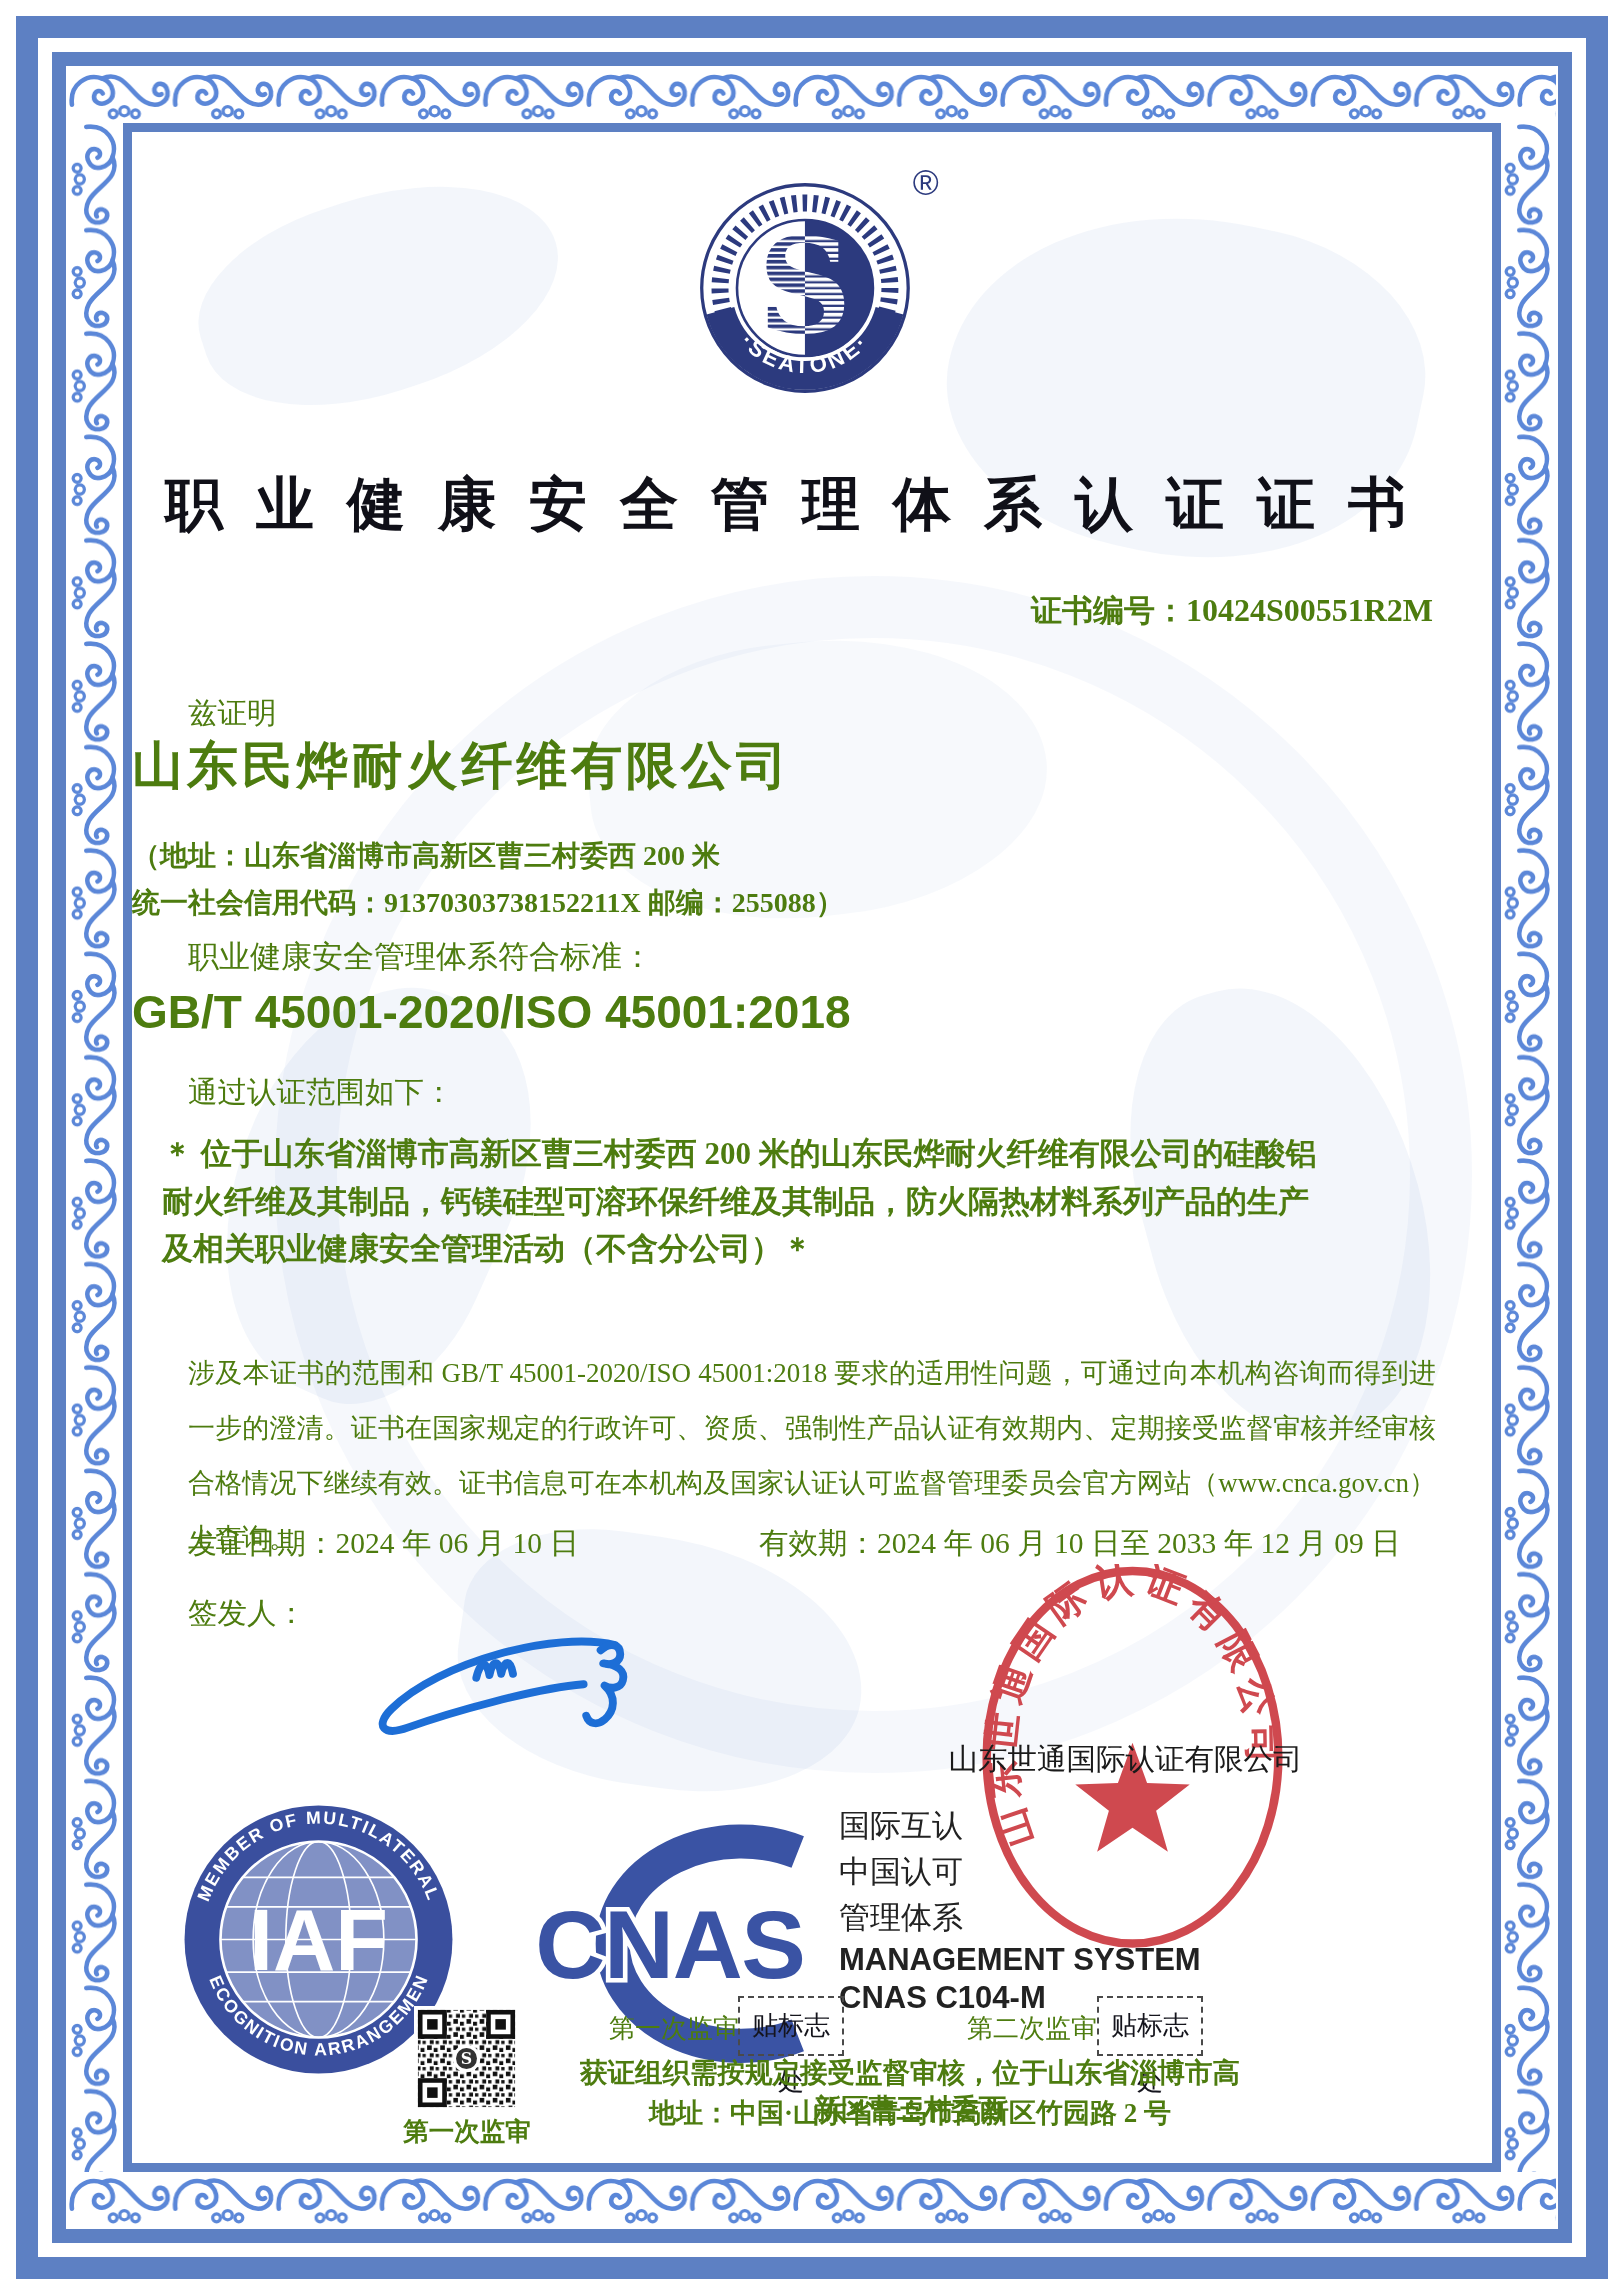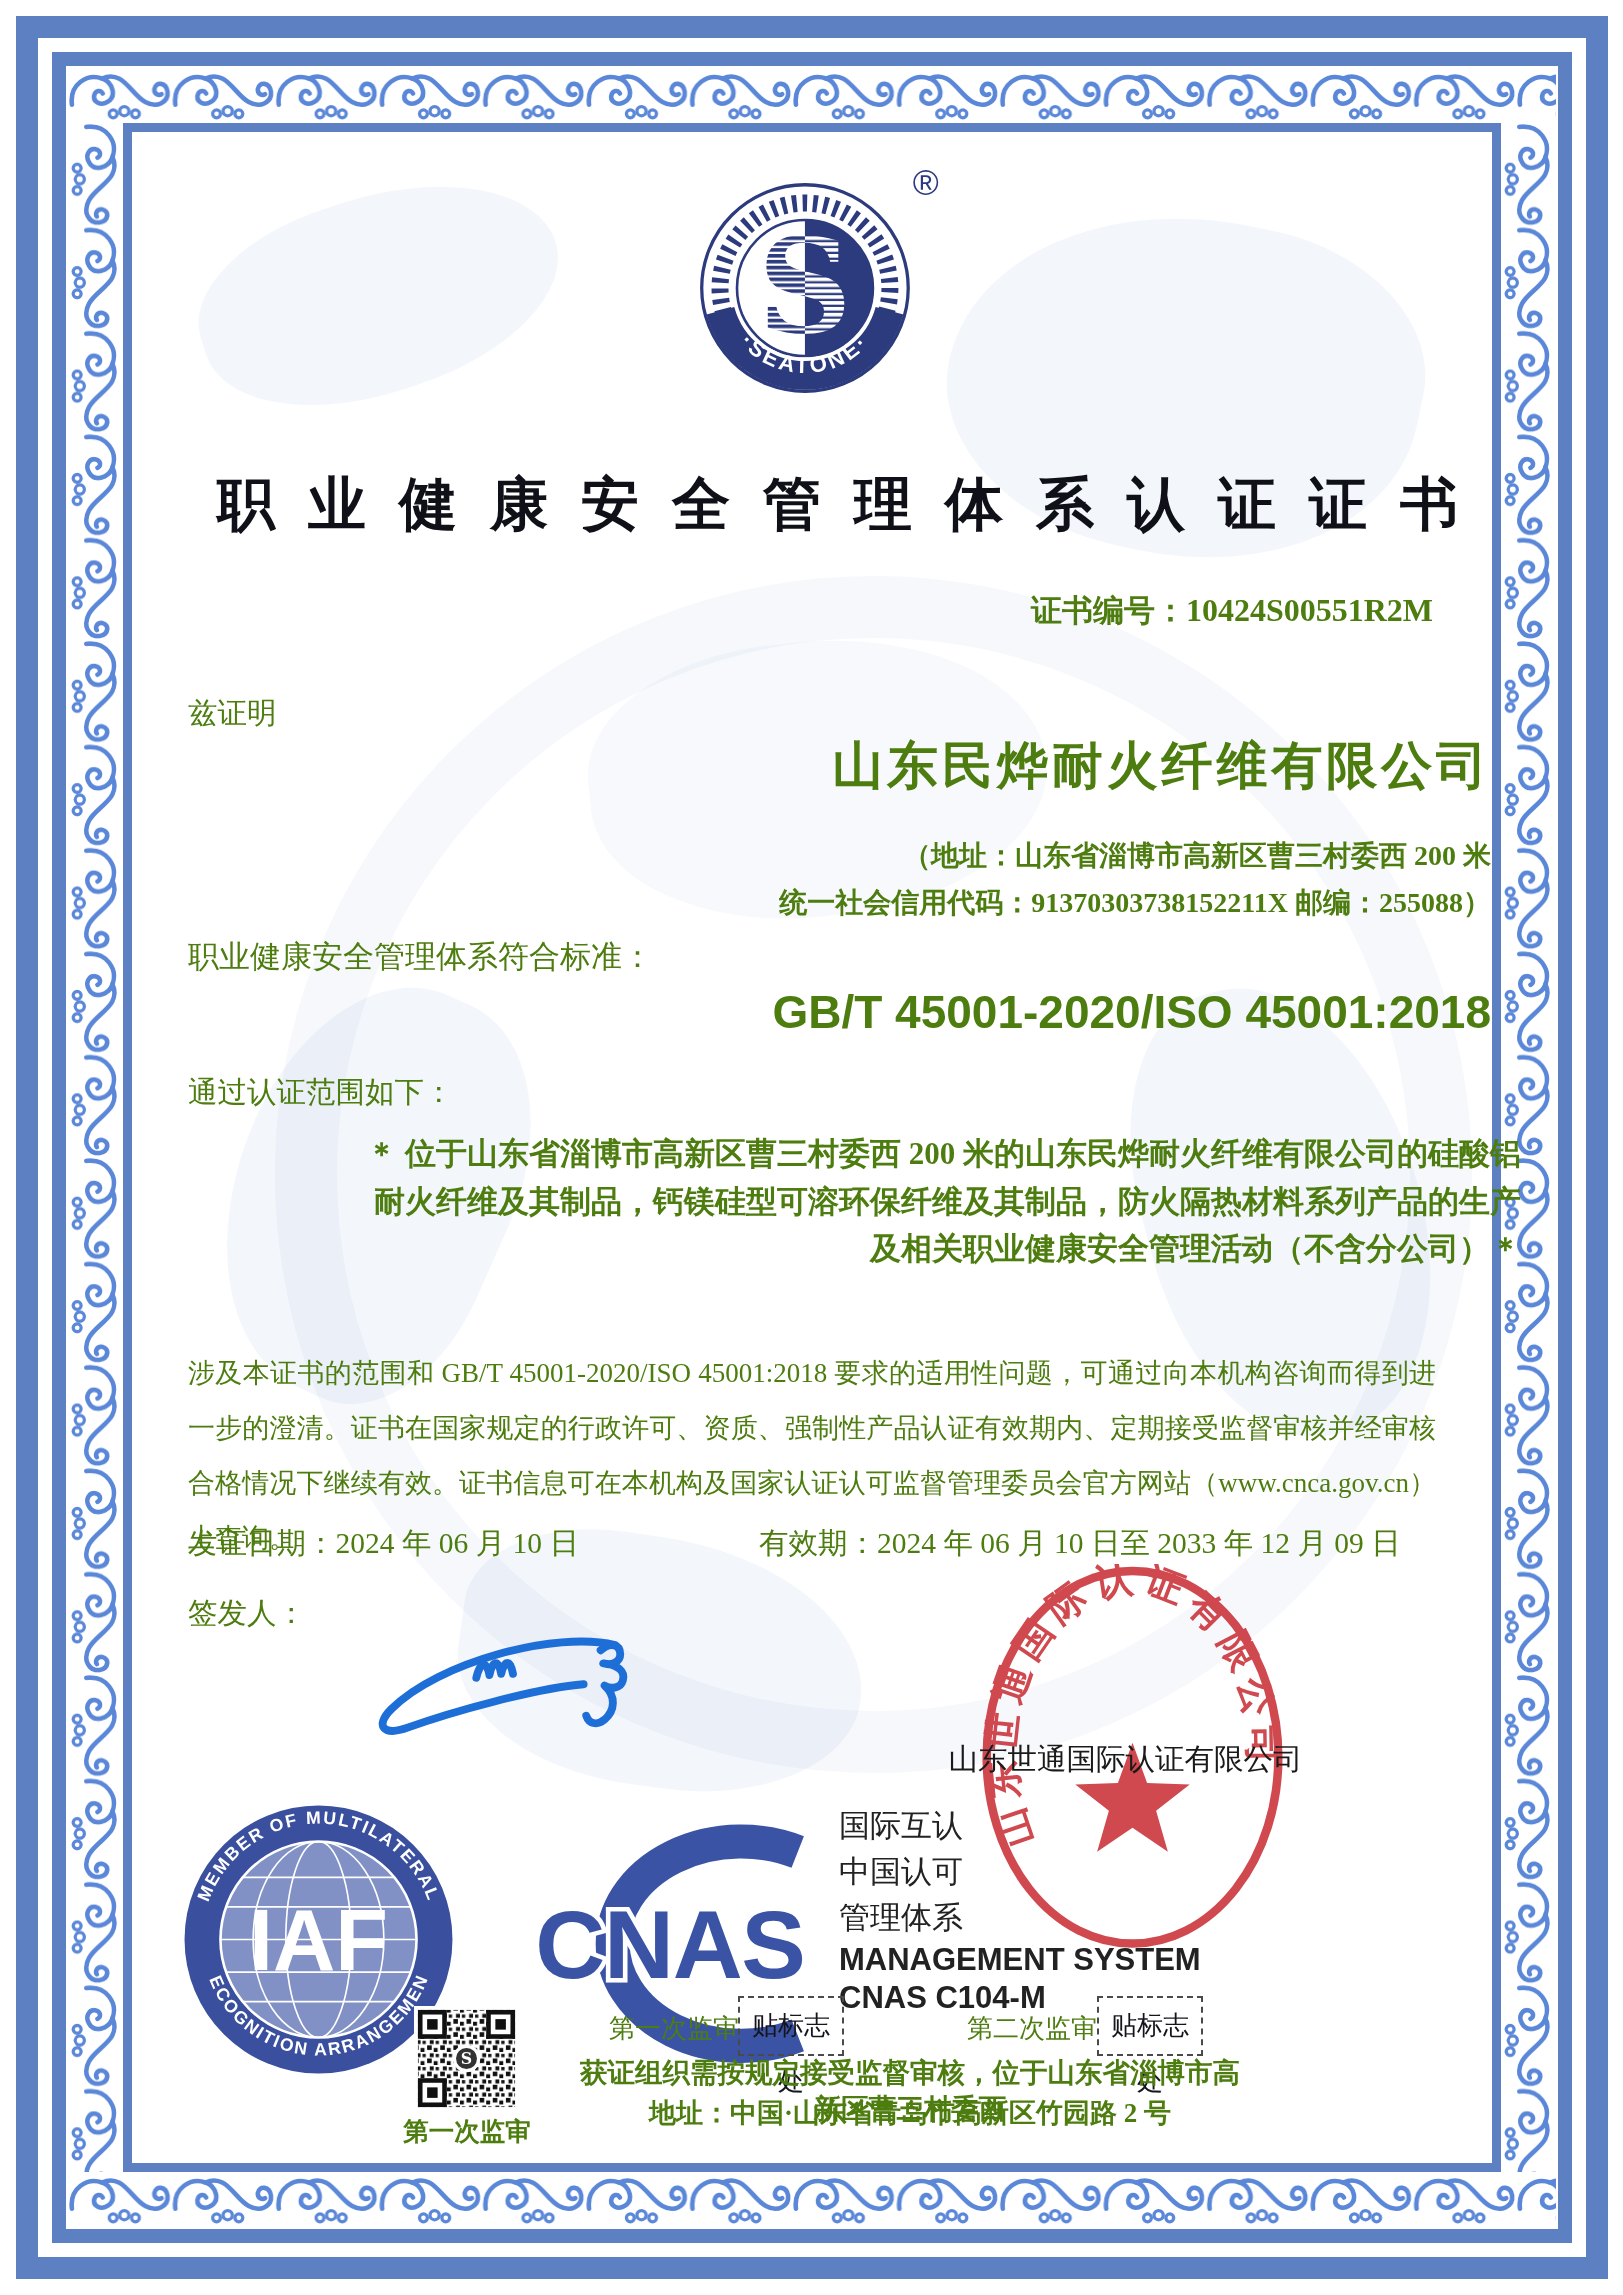--- a/index.html
+++ b/index.html
@@ -9,21 +9,21 @@
   
   .band-outer{position:absolute;inset:15.7px;border:22px solid #5d80c3;}
   .band-mid{position:absolute;inset:52px;border:14.4px solid #5d80c3;}
   .band-inner{position:absolute;inset:123px;border:9.2px solid #5d80c3;}
   .deco{position:absolute;}
   
   .wm-ring{position:absolute;left:275px;top:576px;width:1073px;height:1073px;border-radius:50%;border:62px solid rgba(95,128,195,0.055);}
   .wm-blob{position:absolute;background:rgba(120,150,210,0.085);border-radius:45% 55% 50% 50%;}
   
   .t{position:absolute;color:#4d7c0f;}
-  .center{left:132px;width:1359px;text-align:right;}
+  .center{left:132px;width:1359px;text-align:left;}
   .title{top:466px;font-size:58px;font-weight:bold;letter-spacing:33px;text-indent:33px;color:#101018;}
   .certno{top:590px;right:191px;font-size:31px;font-weight:bold;}
   .certify{top:694px;left:188px;font-size:29.5px;}
   .company{top:732px;font-size:51px;font-weight:bold;letter-spacing:3.9px;}
   .addr{top:837px;font-size:28px;font-weight:bold;}
   .credit{top:884px;font-size:28px;font-weight:bold;}
   .stdlabel{top:936px;left:188px;font-size:31px;}
   .stdcode{top:985px;font-size:46px;font-weight:bold;font-family:"Liberation Sans",sans-serif;letter-spacing:0px;}
   .scopelabel{top:1073px;left:188px;font-size:29.5px;}
   .scope{font-size:31px;font-weight:bold;line-height:48px;padding-left:30px;}

